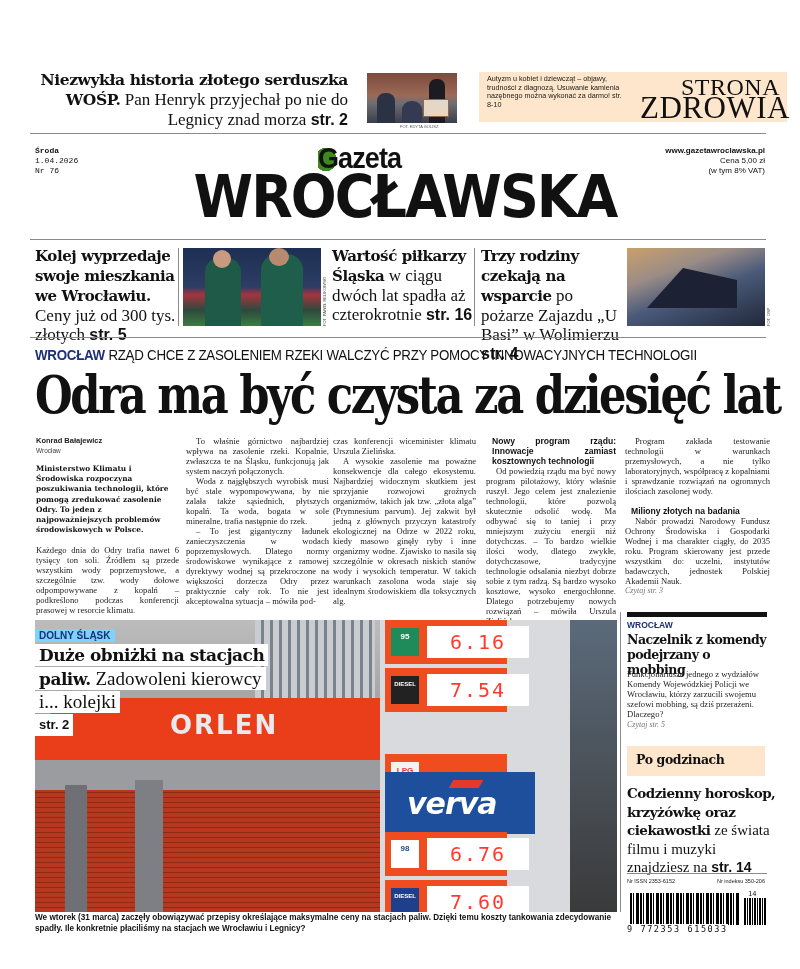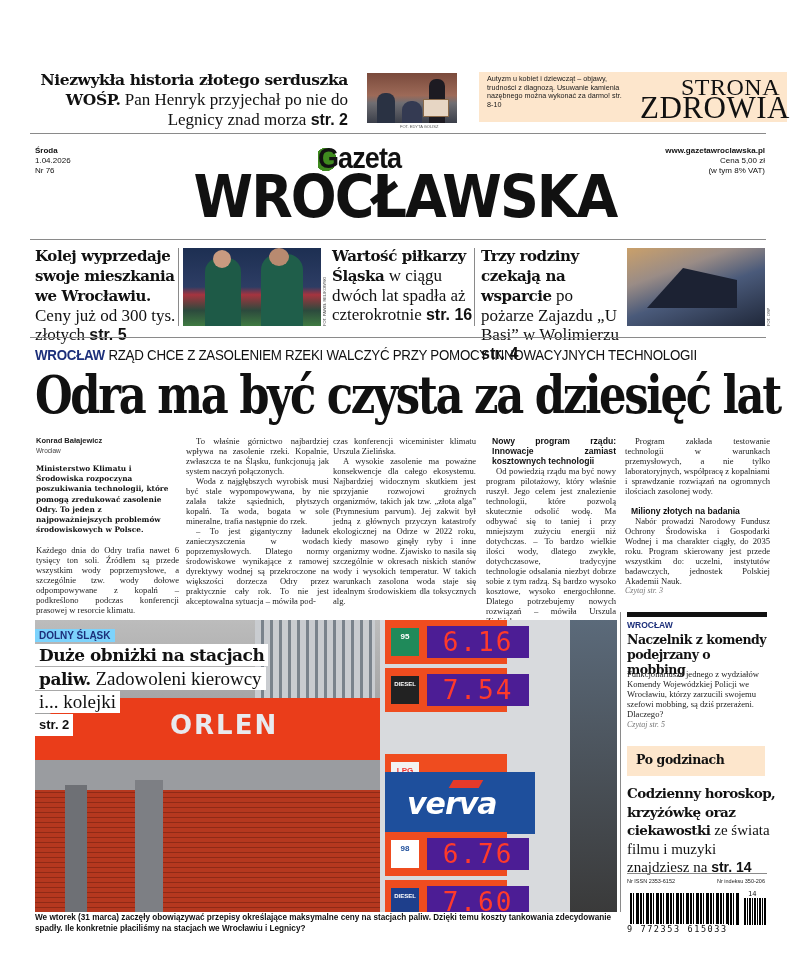--- a/index.html
+++ b/index.html
@@ -19,21 +19,21 @@
   #top-photo .p3 { position:absolute; left:62px; top:6px; width:16px; height:44px; background:#1d1b22; border-radius:7px 7px 0 0; }
   #top-photo .doc { position:absolute; left:56px; top:26px; width:26px; height:18px; background:#e7d6c4; border:1px solid #8a6a4a; }
   #top-photo-credit { left: 400px; top: 124px; font-size: 4px; color: #555; font-family: "Liberation Sans", sans-serif; }
 
   #health-box { left: 479px; top: 72px; width: 308px; height: 50px; background: #fde6cc; }
   #health-text { left: 487px; top: 75px; width: 140px; font-size: 7.2px; line-height: 8.6px; font-family: "Liberation Sans", sans-serif; color: #1a1a1a; }
   #health-title1 { left: 660px; top: 76px; width: 120px; text-align: right; font-family: "Liberation Serif", serif; font-size: 24px; line-height: 22px; letter-spacing: 0.5px; }
   #health-title2 { left: 640px; top: 94px; width: 148px; text-align: right; font-family: "Liberation Serif", serif; font-size: 31px; line-height: 28px; letter-spacing: 0.5px; }
 
   
-  #mast-meta { left: 35px; top: 146px; font-size: 8px; line-height: 10px; font-family: Liberation Sans, sans-serif; }
+  #mast-meta { left: 35px; top: 146px; font-size: 8px; line-height: 10px; font-family: Liberation Mono, monospace; }
   #mast-meta .day { font-weight: bold; }
   #mast-right { left: 600px; top: 146px; width: 165px; text-align: right; font-size: 8px; line-height: 10px; font-family: "Liberation Sans", sans-serif; }
   #mast-right .url { font-weight: bold; }
   #logo-gazeta { left: 318px; top: 143px; font-family: "Liberation Sans", sans-serif; font-weight: bold; font-size: 30px; letter-spacing: -1px; line-height: 30px; transform: scaleX(0.9); transform-origin: left; }
   #logo-gazeta .g { display:inline-block; color:#111; background: radial-gradient(circle at 40% 55%, #3f8a1f 0 55%, transparent 56%); }
   #logo-main { left: 170px; top: 170px; width: 470px; text-align: center; font-family: "DejaVu Sans", sans-serif; font-weight: bold; font-size: 54px; line-height: 56px; letter-spacing: -2px; transform: scaleY(1.08); }
 
   
   .teaser-title { font-family: "DejaVu Serif", serif; font-weight: bold; font-size: 15px; line-height: 19px; letter-spacing: -0.4px; }
   .teaser-body { font-family: "Liberation Serif", serif; font-size: 17px; line-height: 19px; }
@@ -74,21 +74,21 @@
   #big-photo .bldg { position:absolute; left:220px; top:0; width:120px; height:90px; background: repeating-linear-gradient(90deg,#c9ccd0 0 6px,#7a838c 6px 9px); }
   #big-photo .canopy { position:absolute; left:0; top:78px; width:345px; height:62px; background: #ea3d1a; clip-path: polygon(0 40%, 12% 0, 100% 0, 100% 100%, 0 100%); }
   #big-photo .canopy-under { position:absolute; left:0; top:140px; width:345px; height:30px; background:#9a9ca0; }
   #big-photo .brick { position:absolute; left:0; top:170px; width:345px; height:122px; background: repeating-linear-gradient(0deg,#b5381f 0 4px,#8f2a16 4px 5px); }
   #big-photo .pillar1 { position:absolute; left:100px; top:160px; width:28px; height:132px; background:#7d7f84; }
   #big-photo .pillar2 { position:absolute; left:30px; top:165px; width:22px; height:127px; background:#6e7075; }
   #big-photo .orlen { position:absolute; left:135px; top:90px; font-family:"DejaVu Sans",sans-serif; font-weight:bold; font-size:26px; color:#e8eaee; letter-spacing:2px; }
   #big-photo .pylon { position:absolute; left:345px; top:0; width:190px; height:292px; background:#d8dadd; }
   #big-photo .rightbg { position:absolute; left:535px; top:0; width:47px; height:292px; background: linear-gradient(180deg,#5b6a7a,#3a3a3a); }
   .price-row { position:absolute; left:350px; width:122px; height:44px; background:#ef4c1f; }
-  .price-row .disp { position:absolute; left:42px; top:6px; width:102px; height:32px; background:#4c1d95; color:#ff3a2a; font-family:"DejaVu Sans Mono",monospace; font-size:26px; line-height:32px; text-align:center; letter-spacing:2px; }
+  .price-row .disp { position:absolute; left:42px; top:6px; width:102px; height:32px; background:#ffffff; color:#ff3a2a; font-family:"DejaVu Sans Mono",monospace; font-size:20px; line-height:32px; text-align:center; letter-spacing:2px; }
   .price-row .lbl { position:absolute; left:6px; top:8px; width:28px; height:28px; font-family:"Liberation Sans",sans-serif; font-size:8px; line-height:9px; text-align:center; font-weight:bold; padding-top:4px; }
   .verva-row { position:absolute; left:350px; top:152px; width:150px; height:62px; background:#1e4f9c; }
   .verva-row .vtxt { position:absolute; left:22px; top:14px; font-family:"DejaVu Sans",sans-serif; font-weight:bold; font-style:italic; font-size:30px; color:#ffffff; letter-spacing:-1px; }
   .verva-row .swoosh { position:absolute; left:66px; top:8px; width:30px; height:8px; background:#e53a2a; transform:skewX(-30deg); }
 
   #photo-overlay { left: 35px; top: 624px; width: 250px; }
   #photo-overlay .tag { display:inline-block; background:#7dd3fc; font-family:"Liberation Sans",sans-serif; font-weight:bold; font-size: 10px; color:#1c2f7a; padding: 1px 4px; }
   #photo-overlay .line { display:inline-block; background:#fff; padding: 0 4px; font-size: 19px; line-height: 22px; margin-top: 1px; }
   #photo-overlay .b { font-family:"DejaVu Serif",serif; font-weight:bold; font-size:17px; letter-spacing:-0.5px; }
   #photo-overlay .n { font-family:"Liberation Serif",serif; font-size:19px; }

